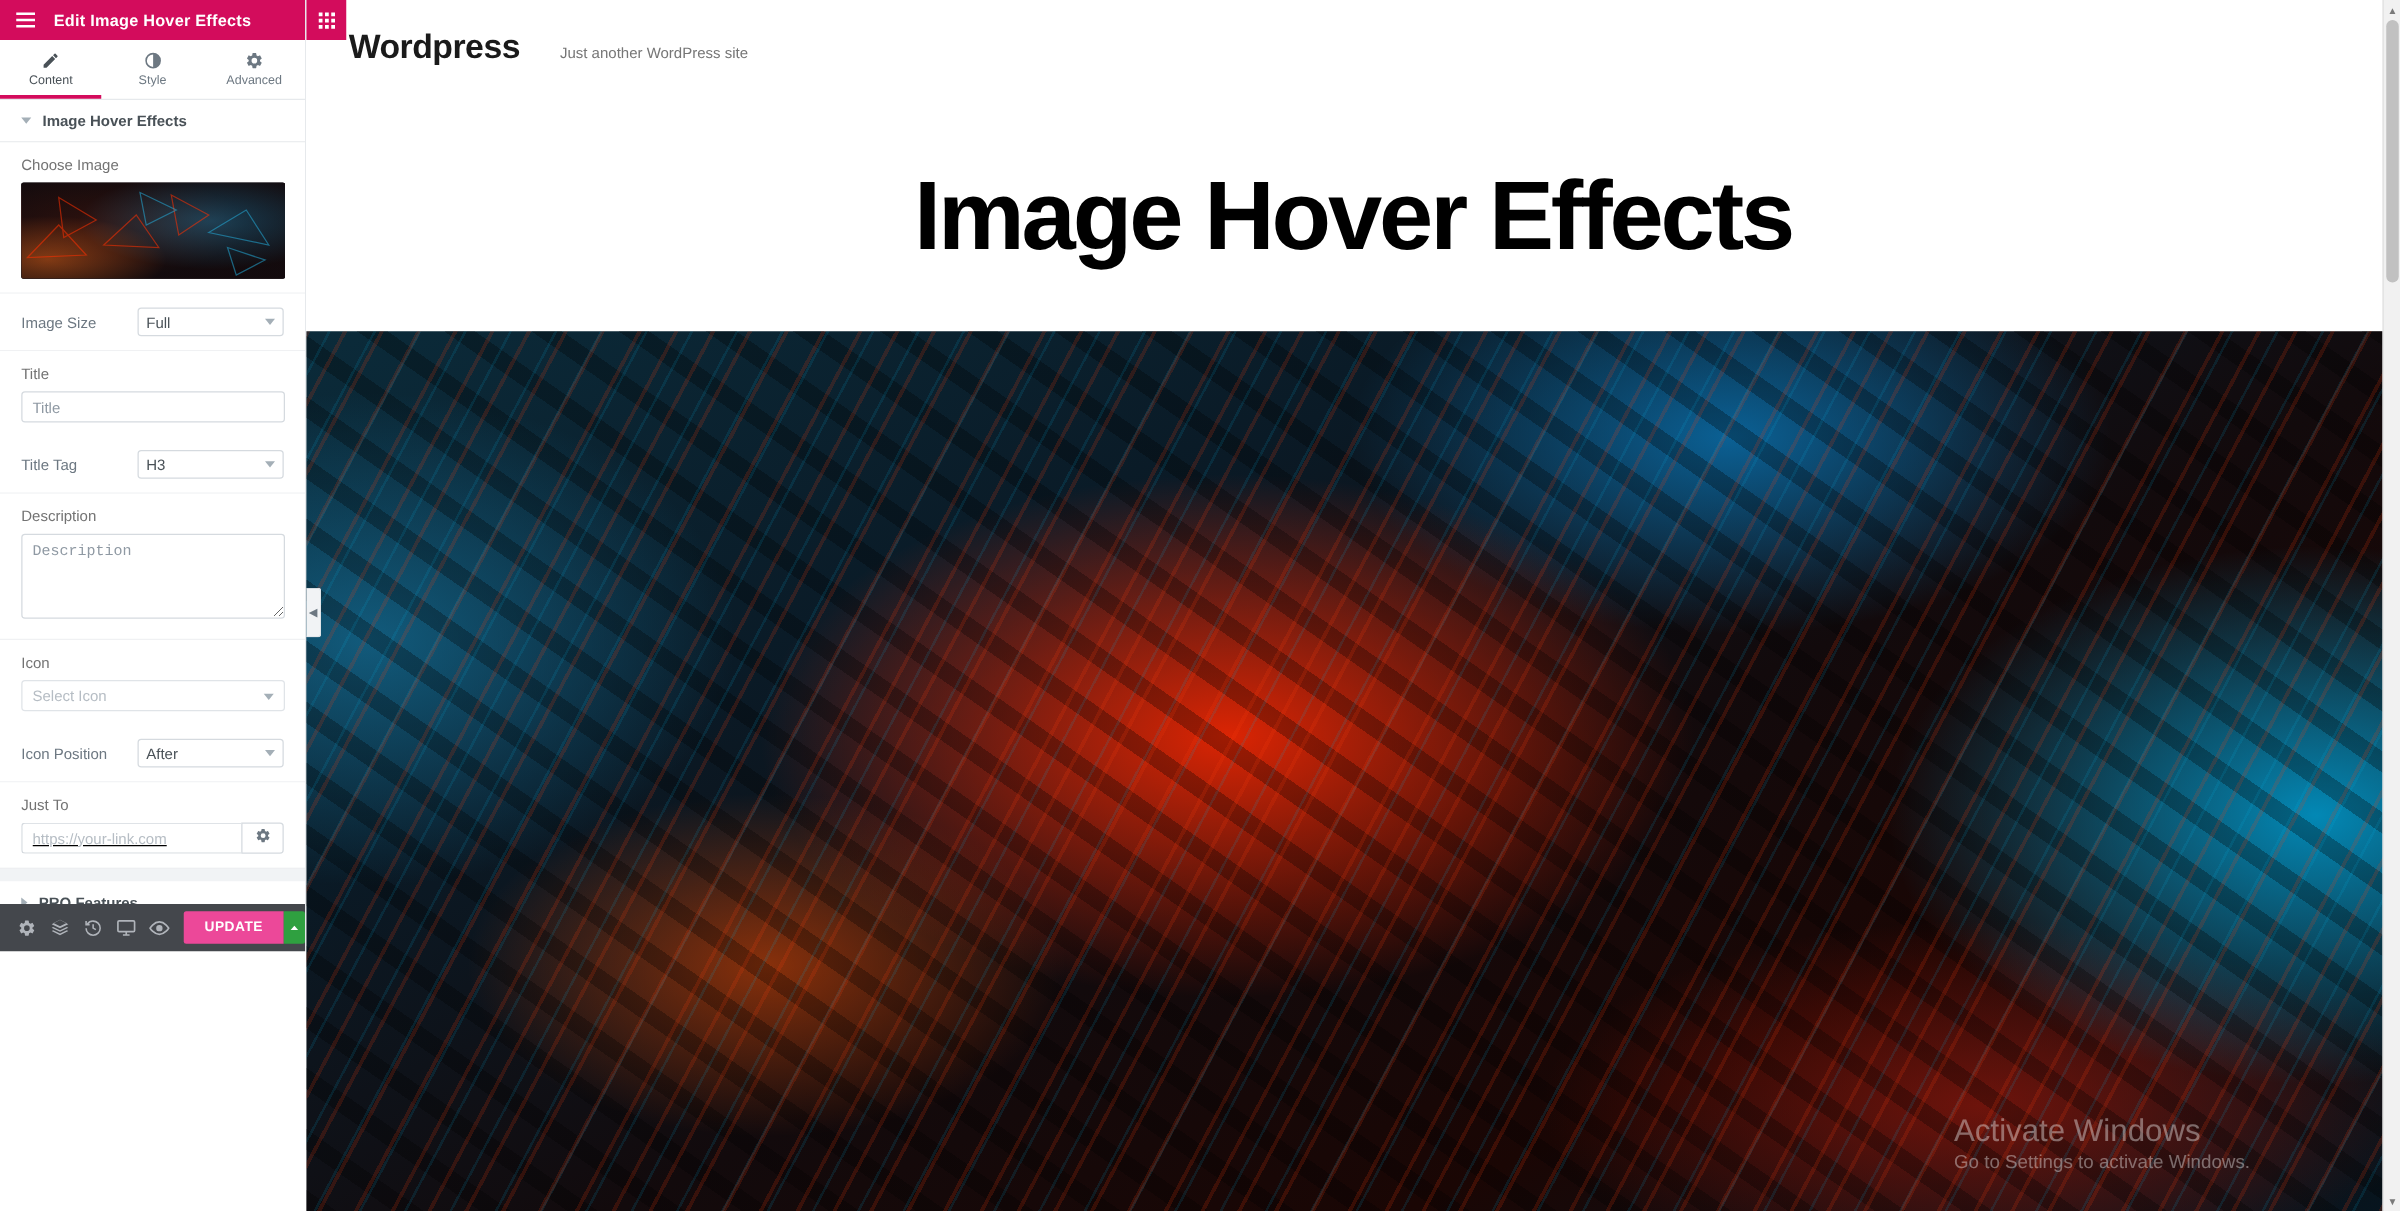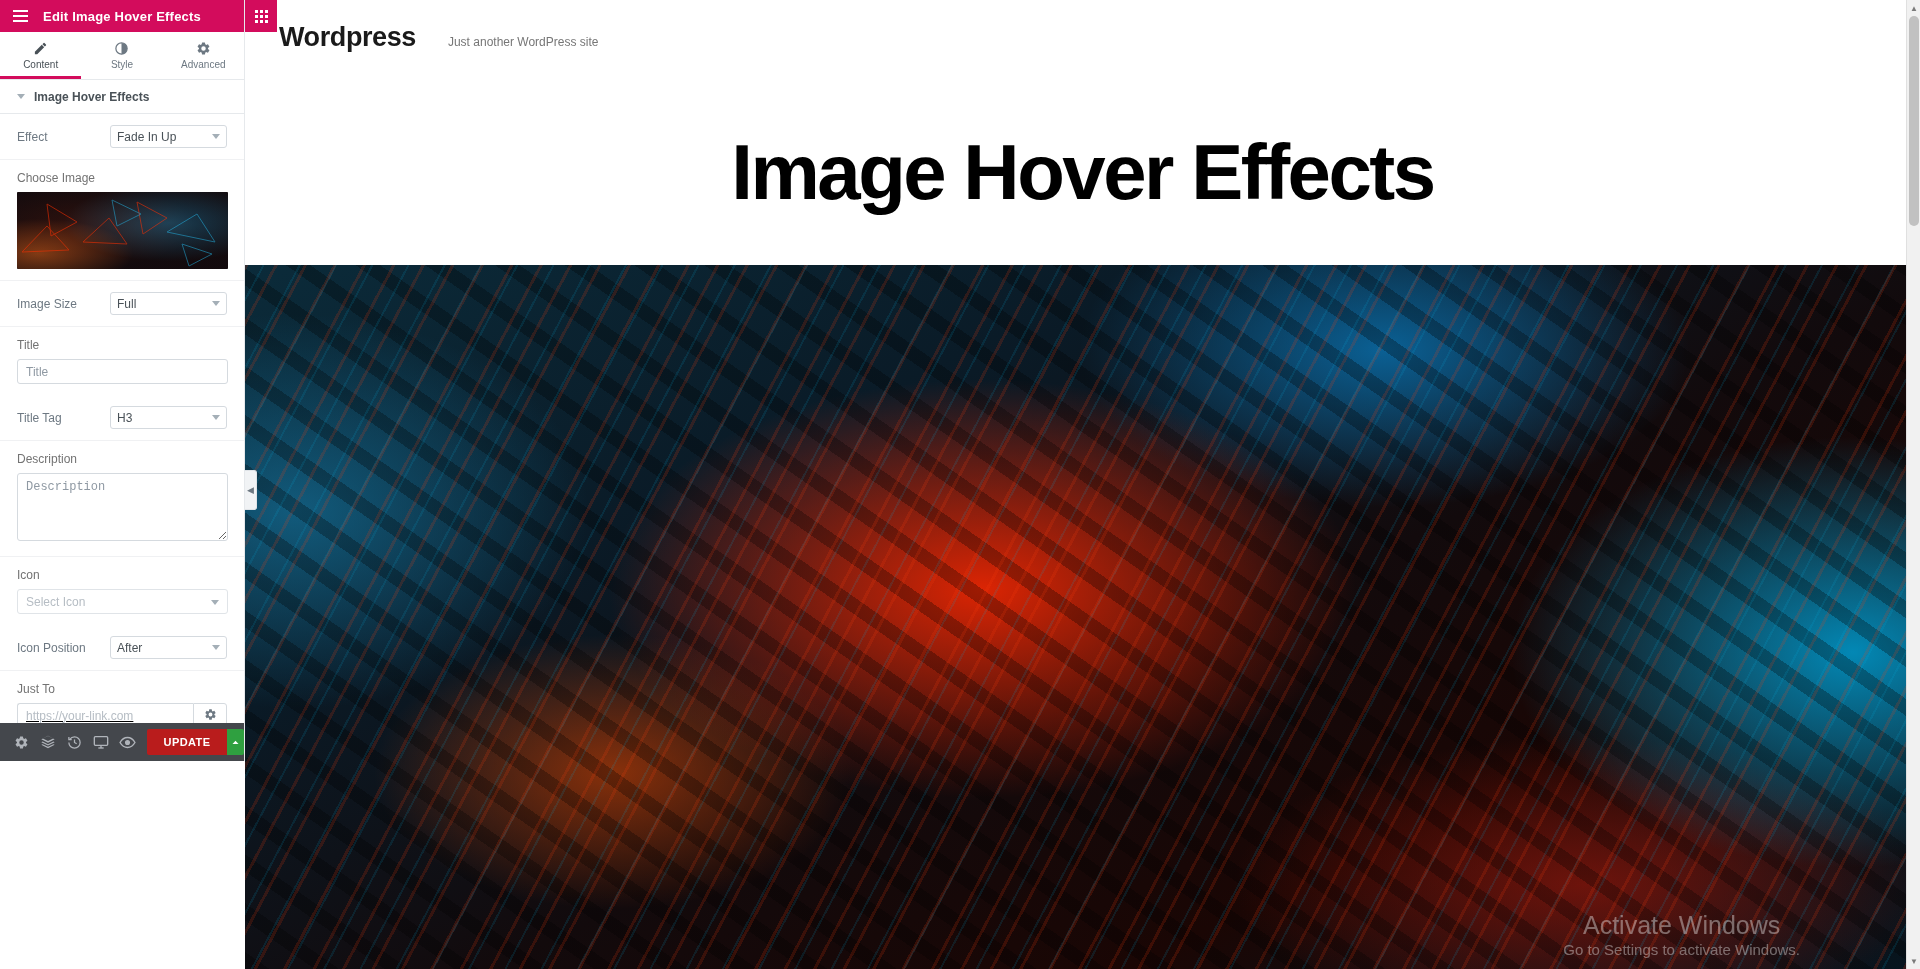--- a/index.html
+++ b/index.html
@@ -42,20 +42,21 @@
     letter-spacing: .2px;
     padding-right: 36px;
   }
 
   
   .tabs {
     height: 48px; display: flex;
     background: #fff;
     border-bottom: 1px solid #e6e9ec;
     flex: 0 0 48px;
+    justify-content: flex-end;
   }
   .tab {
     flex: 1; display: flex; flex-direction: column;
     align-items: center; justify-content: center;
     gap: 3px; cursor: pointer;
     color: #6d7882; font-size: 10px;
     position: relative;
   }
   .tab.active { color: #495157; }
   .tab.active::after {
@@ -179,21 +180,21 @@
     display: flex; align-items: center;
     padding: 0 0 0 8px; gap: 0;
     flex: 0 0 38px;
   }
   .foot-icon {
     width: 32px; height: 38px; display: flex;
     align-items: center; justify-content: center;
     color: #b0b4ba; cursor: pointer;
   }
   .update-btn {
-    background: #b91c1c; color: #fff;
+    background: #ec4899; color: #fff;
     font-size: 11px; font-weight: bold;
     letter-spacing: .4px;
     height: 26px; padding: 0 17px;
     border: none; border-radius: 2px 0 0 2px;
     cursor: pointer; margin-left: 6px;
     font-family: "Liberation Sans", sans-serif;
   }
   .update-caret {
     background: #2fa040; color: #fff;
     height: 26px; width: 20px;
@@ -270,23 +271,23 @@
   .hero-image::after {
     content: ""; position: absolute; inset: 0;
     background:
       repeating-linear-gradient(118deg, rgba(255,60,10,.16) 0 3px, rgba(0,0,0,0) 3px 26px),
       repeating-linear-gradient(-62deg, rgba(0,180,230,.12) 0 2px, rgba(0,0,0,0) 2px 32px),
       repeating-linear-gradient(35deg, rgba(0,0,0,.28) 0 14px, rgba(0,0,0,0) 14px 40px);
     pointer-events: none;
   }
 
   .watermark {
-    position: absolute; right: 120px; bottom: 10px;
+    position: absolute; right: 120px; bottom: 30px;
     color: rgba(235,235,235,.42);
-    text-align: center; z-index: 4;
+    text-align: left; z-index: 4;
     pointer-events: none;
   }
   .wm-title { font-size: 25px; line-height: 1.15; font-weight: normal; }
   .wm-sub { font-size: 15px; line-height: 1.3; }
 
   
   .scrollbar {
     position: absolute; right: 0; top: 0;
     width: 14px; height: 969px;
     background: #f1f1f1; border-left: 1px solid #e0e0e0;
@@ -346,29 +347,20 @@
   </div>
 
   <div class="panel-body">
 
     <div class="section">
       <div class="section-head">
         <span class="caret-down"></span>
         <span>Image Hover Effects</span>
       </div>
 
-      <div class="control">
-        <div class="control-row">
-          <span class="label">Effect</span>
-          <span class="select-wrap">
-            <div class="fake-select">Fade In Up</div>
-            <span class="sel-arrow"></span>
-          </span>
-        </div>
-      </div>
 
       <div class="control">
         <span class="field-label">Choose Image</span>
         <div class="img-preview">
           <svg width="211" height="77" viewBox="0 0 211 77" preserveAspectRatio="none">
             <defs>
               <radialGradient id="tg1" cx="30%" cy="45%" r="55%">
                   <stop offset="0%" stop-color="#ff3a08"></stop>
                   <stop offset="100%" stop-color="#2a0503"></stop>
                 </radialGradient>

